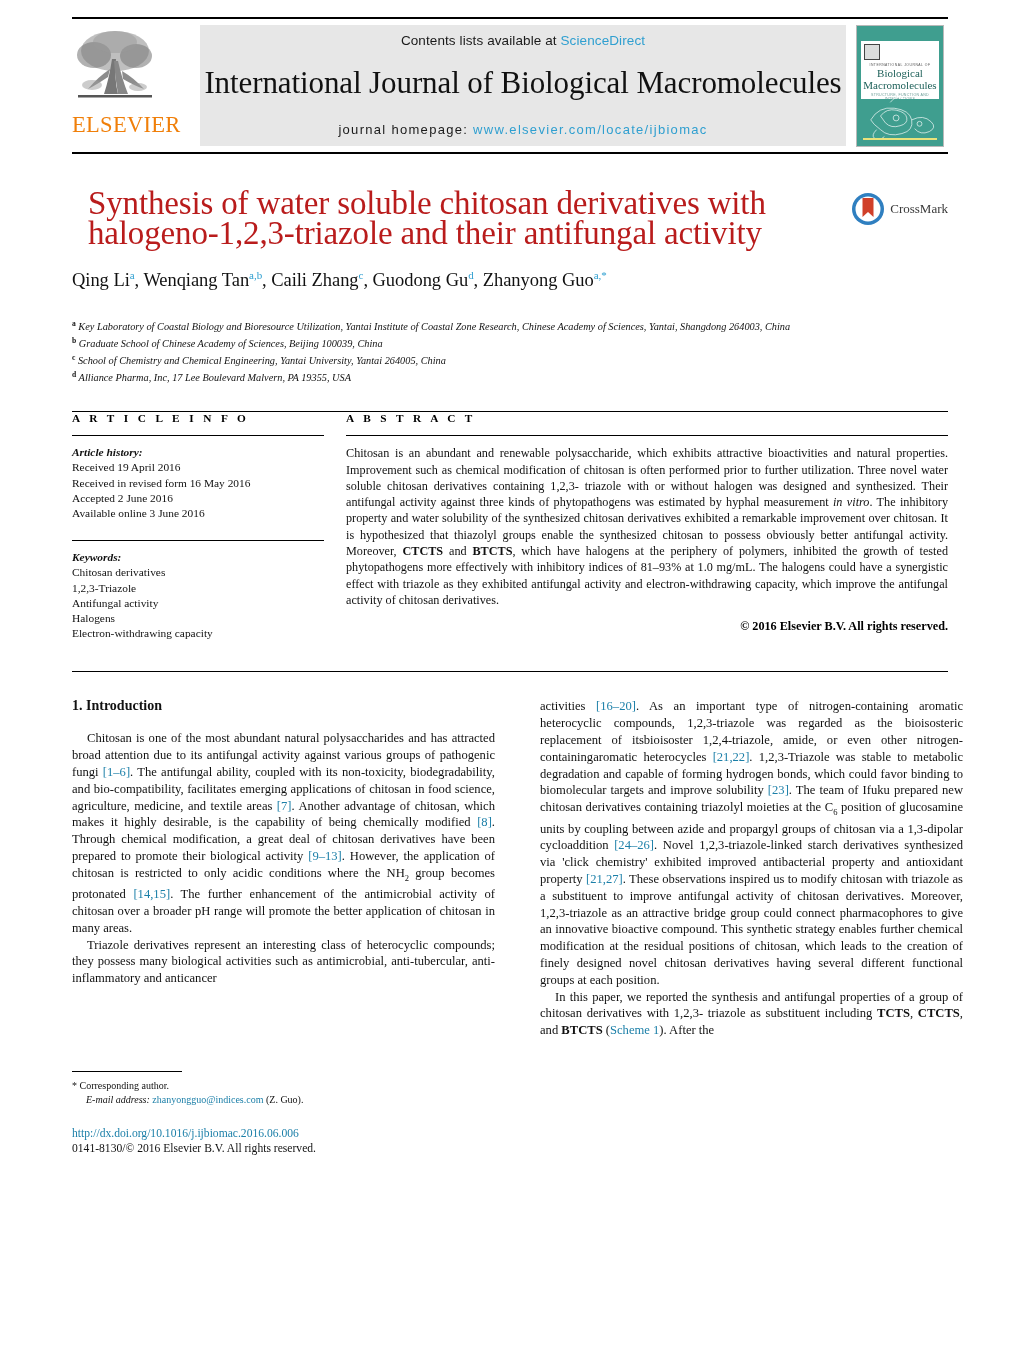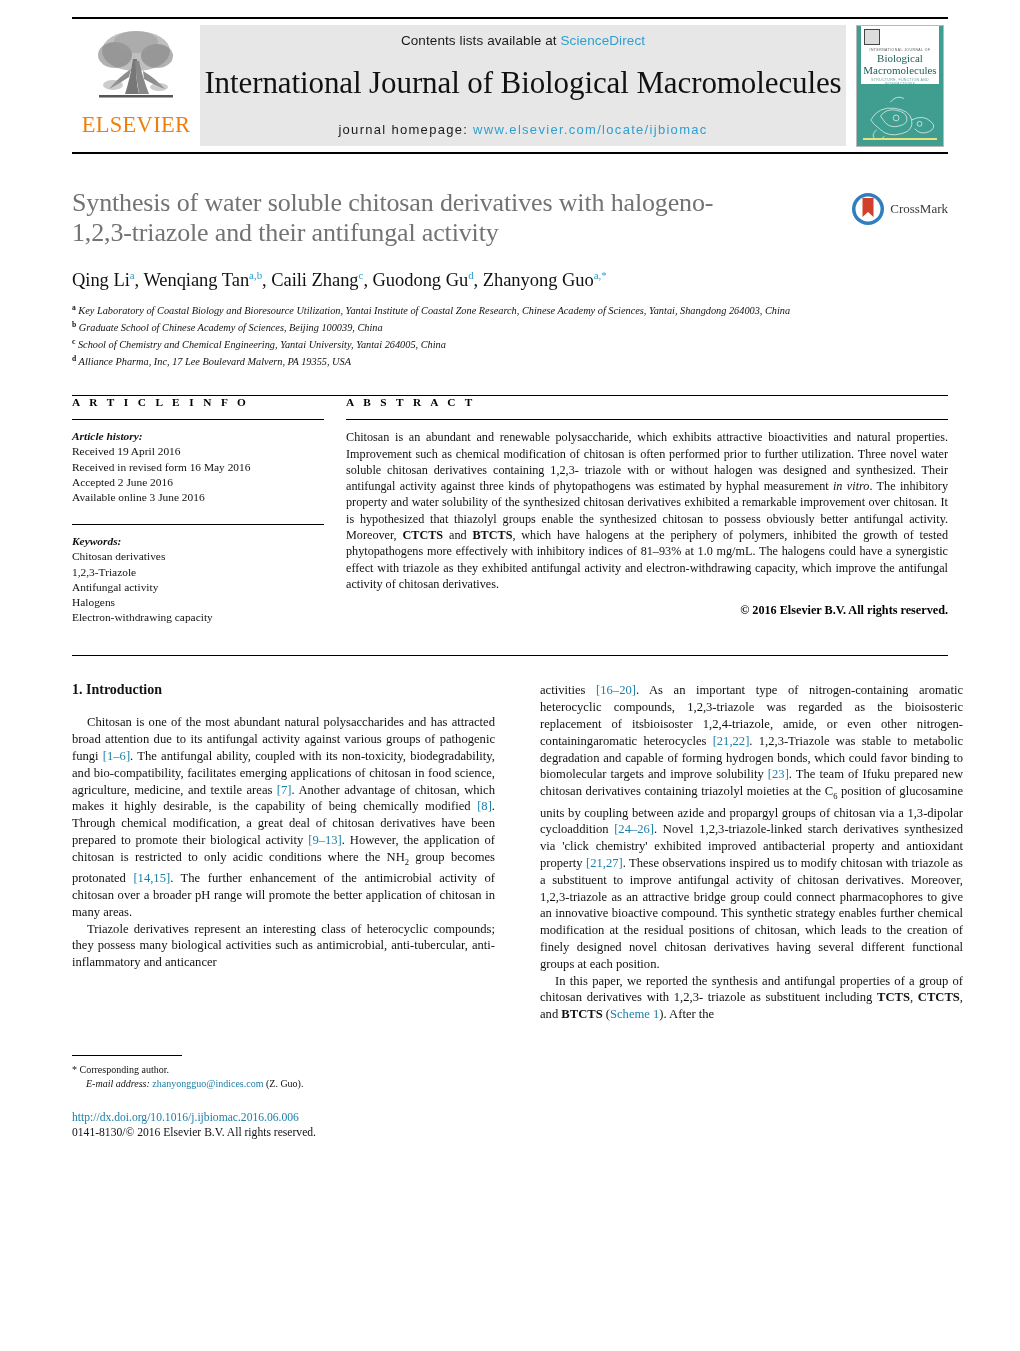--- a/index.html
+++ b/index.html
@@ -41,21 +41,20 @@
     border-bottom: 2px solid #000;
     display: flex;
     align-items: stretch;
     height: 133px;
   }
   .elsevier-block {
     width: 128px;
     flex: 0 0 128px;
     display: flex;
     flex-direction: column;
-    align-items: center;
     justify-content: flex-start;
     padding-top: 6px;
     box-sizing: border-box;
   }
   .elsevier-tree {
     width: 86px;
     height: 88px;
     display: block;
   }
   .elsevier-word {
@@ -115,21 +114,21 @@
     width: 88px;
     height: 122px;
     background: #3f9e8f;
     border: 1px solid #b9b9b9;
     position: relative;
     overflow: hidden;
     box-sizing: border-box;
   }
   .cover-top {
     background: #ffffff;
-    margin: 0 4px 0;
+    margin: 15px 4px 0;
     height: 58px;
     position: relative;
     text-align: center;
     overflow: hidden;
   }
   .cover-badge {
     width: 14px; height: 14px;
     border: 1px solid #444;
     margin: 3px 0 2px 3px;
     float: left;
@@ -171,25 +170,25 @@
   }
 
   
   .title-area {
     margin-top: 34px;
     position: relative;
     min-height: 96px;
   }
   .article-title {
     font-family: "Liberation Serif", serif;
-    font-size: 26px;
+    font-size: 33px;
     line-height: 30px;
     font-weight: normal;
-    color: #737373;
-    margin: 0;
+    color: #b91c1c;
+    margin: 16px;
     max-width: 700px;
     letter-spacing: -0.15px;
   }
   .crossmark {
     position: absolute;
     right: 0;
     top: 4px;
     display: flex;
     align-items: center;
     gap: 5px;
@@ -203,21 +202,21 @@
   .authors {
     margin-top: 21px;
     font-family: "Liberation Serif", serif;
     font-size: 18.5px;
     color: #111;
     letter-spacing: -0.05px;
   }
   .authors sup { color: #2f9fd0; font-size: 11px; }
 
   .affils {
-    margin-top: 10px;
+    margin-top: 26px;
     font-family: "Liberation Serif", serif;
     font-style: italic;
     font-size: 10.3px;
     line-height: 13.6px;
     color: #111;
   }
   .affils sup { font-style: normal; font-weight: bold; font-size: 7.6px; }
 
   
   .info-abstract {

